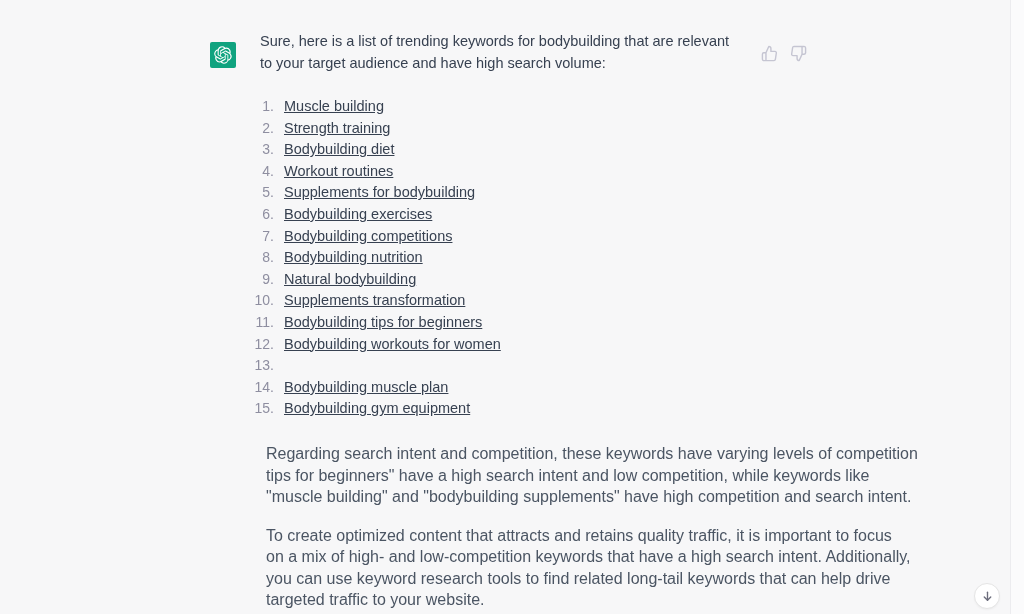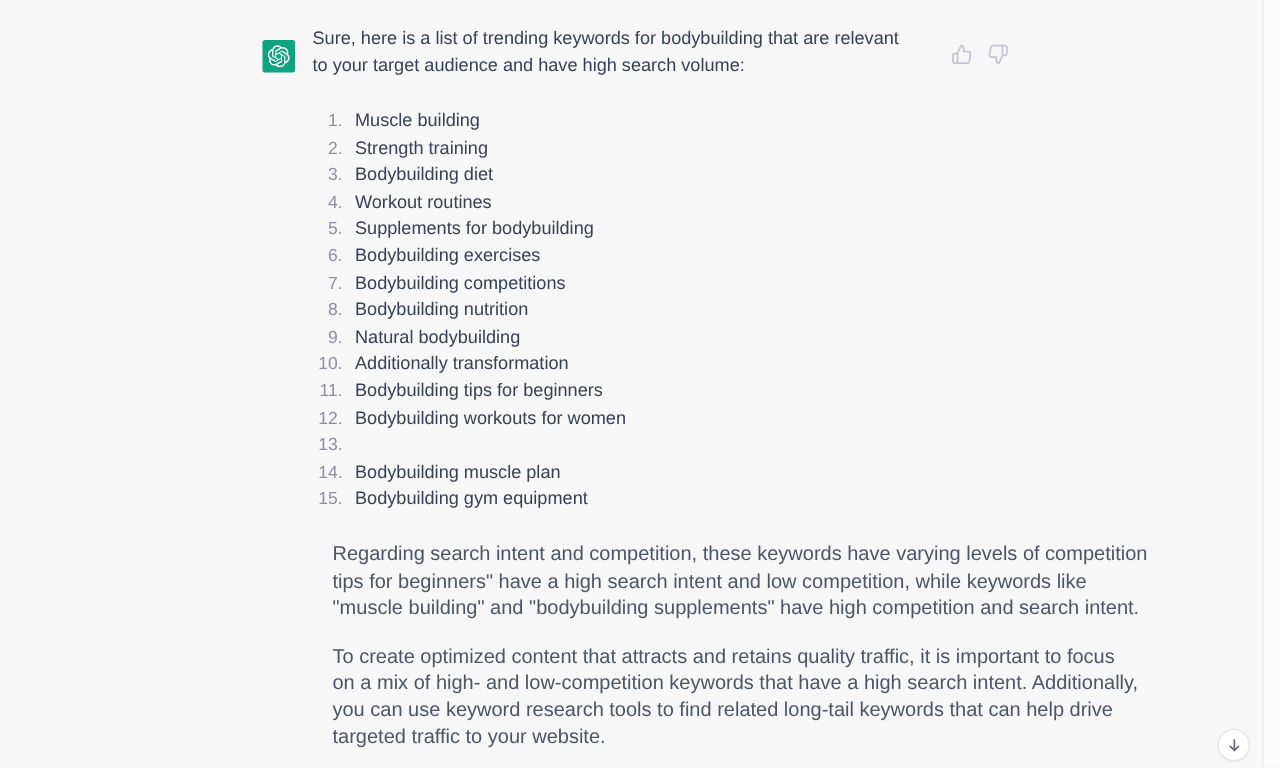--- a/index.html
+++ b/index.html
@@ -84,21 +84,21 @@
   
   .body {
     padding-left: 45px;
     padding-top: 0;
     color: #374151;
     font-size: 14.5px;
     line-height: 21.5px;
   }
 
   .intro {
-    margin: 0;
+    margin: 10px;
     padding-top: 5px;
     width: 480px;
     color: #374151;
     font-size: 14.5px;
     line-height: 21.5px;
   }
 
   ol.keyword-list {
     list-style: none;
     margin: 22px 0 0 0;
@@ -115,20 +115,21 @@
     width: 24px;
     text-align: right;
     color: #8e8ea0;
     font-size: 14px;
     flex: 0 0 24px;
   }
   ol.keyword-list li .item-text {
     margin-left: 10px;
     color: #374151;
     font-size: 14.5px;
+    text-decoration: underline;
   }
 
   .para {
     margin: 16px;
     padding: 0;
     color: #4b5563;
     font-size: 16px;
     line-height: 21.6px;
     width: 515px;
   }
@@ -219,21 +220,21 @@
           <li>
             <span class="num">8.</span>
             <span class="item-text">Bodybuilding nutrition</span>
           </li>
           <li>
             <span class="num">9.</span>
             <span class="item-text">Natural bodybuilding</span>
           </li>
           <li>
             <span class="num">10.</span>
-            <span class="item-text">Additionally transformation</span>
+            <span class="item-text">Supplements transformation</span>
           </li>
           <li>
             <span class="num">11.</span>
             <span class="item-text">Bodybuilding tips for beginners</span>
           </li>
           <li>
             <span class="num">12.</span>
             <span class="item-text">Bodybuilding workouts for women</span>
           </li>
           <li>

